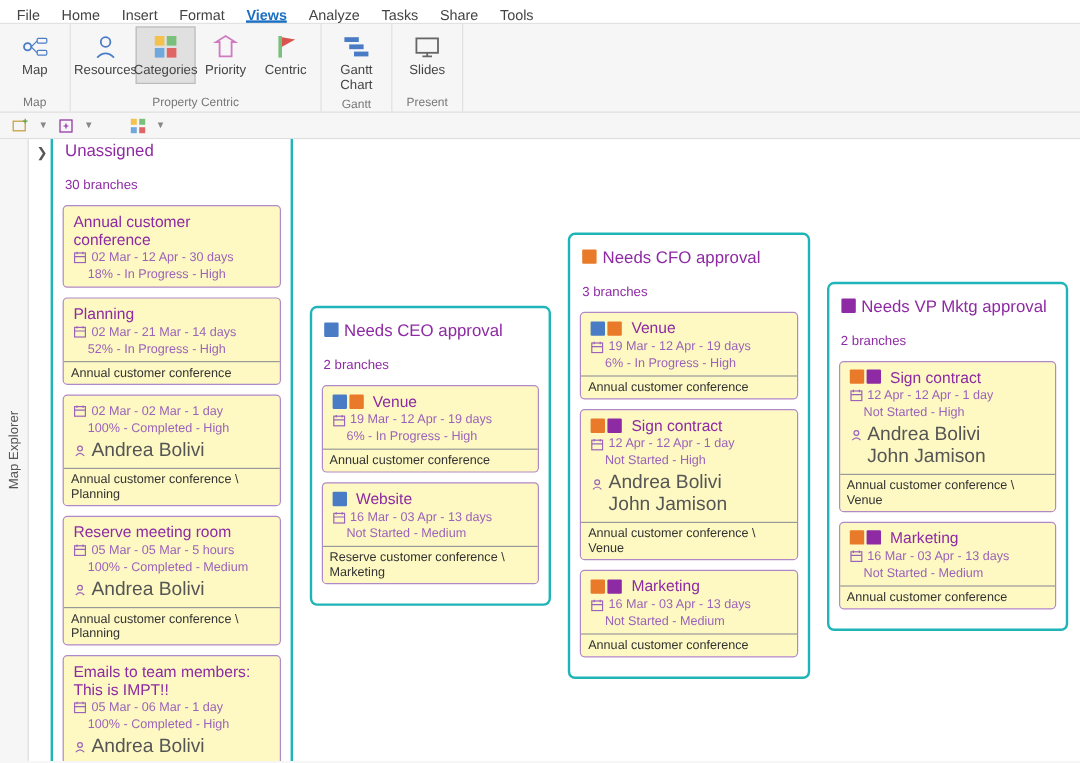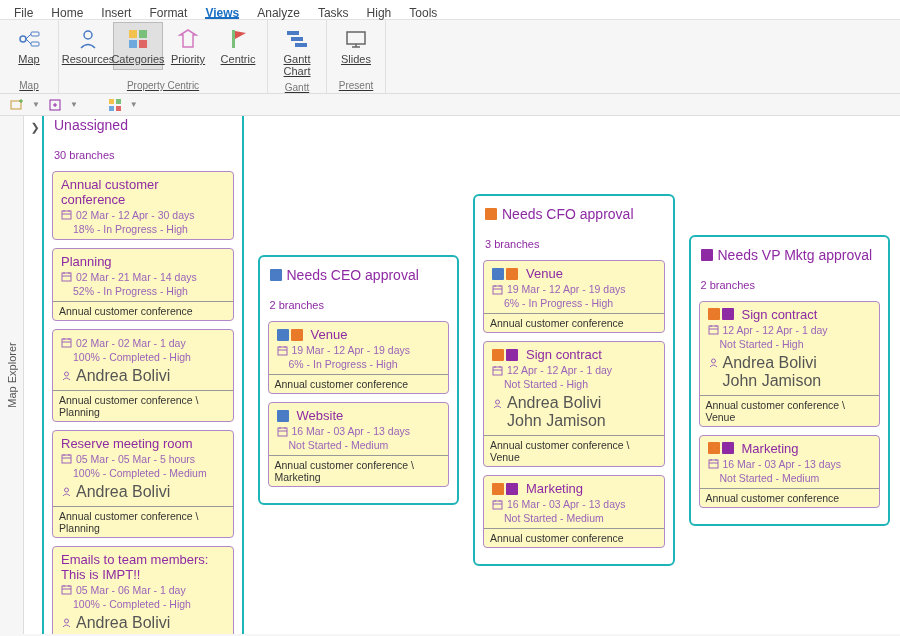--- a/index.html
+++ b/index.html
@@ -1,21 +1,21 @@
 <!DOCTYPE html>
 <html><head>
 <meta charset="utf-8">
 <style>
   * { box-sizing: border-box; margin:0; padding:0; }
   body { font-family: "Segoe UI", Arial, sans-serif; font-size:12px; color:#333; background:#f6f6f6; width:900px; height:636px; overflow:hidden; }
   .menubar { display:flex; gap:18px; padding:4px 14px 0 14px; font-size:12px; color:#444; background:#fff; border-bottom:1px solid #e2e2e2; height:20px; }
   .menubar .item { cursor:pointer; padding:2px 0; }
   .menubar .item.active { color:#1a6fc2; border-bottom:2px solid #1a6fc2; font-weight:600; }
   .ribbon { display:flex; background:#f6f6f6; border-bottom:1px solid #ddd; height:74px; }
-  .rgroup { display:flex; flex-direction:column; align-items:center; border-right:1px solid #e0e0e0; padding:2px 4px 0 4px;text-decoration:underline; }
+  .rgroup { display:flex; flex-direction:column; align-items:center; border-right:1px solid #e0e0e0; padding:2px 4px 0 4px; }
   .rbtns { display:flex; gap:0; }
   .rbtn { display:flex; flex-direction:column; align-items:center; width:50px; padding:4px 2px; cursor:pointer; font-size:11px; color:#444; text-align:center; border:1px solid transparent; }
   .rbtn.active { background:#e0e0e0; border:1px solid #bbb; }
   .rbtn .icon { width:24px; height:24px; margin-bottom:2px; display:flex; align-items:center; justify-content:center; }
   .rgrouplabel { font-size:10px; color:#777; margin-top:auto; padding-bottom:2px; }
   .qat { display:flex; align-items:center; gap:6px; height:22px; padding:0 8px; border-bottom:1px solid #ddd; background:#f6f6f6; font-size:11px; color:#666; }
   .qat .qbtn { width:18px; height:18px; display:flex; align-items:center; justify-content:center; cursor:pointer; }
   .workspace { position:relative; display:flex; height:518px; background:#fff; }
   .explorer-rail { width:24px; border-right:1px solid #ddd; display:flex; align-items:center; justify-content:center; background:#f6f6f6; }
   .explorer-rail .label { transform: rotate(-90deg); white-space:nowrap; font-size:11px; color:#555; }
@@ -40,21 +40,21 @@
 <body>
 
 <div class="menubar" id="menubar">
     <span class="item">File</span>
     <span class="item">Home</span>
     <span class="item">Insert</span>
     <span class="item">Format</span>
     <span class="item active">Views</span>
     <span class="item">Analyze</span>
     <span class="item">Tasks</span>
-    <span class="item">High</span>
+    <span class="item">Share</span>
     <span class="item">Tools</span>
   </div>
 
 <div class="ribbon" id="ribbon">
     <div class="rgroup">
       <div class="rbtns">
         <div class="rbtn">
           <div class="icon">
             <svg width="24" height="24">
               <circle cx="6" cy="12" r="3" fill="none" stroke="#4a7cc5" stroke-width="1.5"></circle>
@@ -370,21 +370,21 @@
                   <line x1="3" y1="1" x2="3" y2="3" stroke="#9b63b9"></line>
                   <line x1="8" y1="1" x2="8" y2="3" stroke="#9b63b9"></line>
                 </svg>
               </span>
               <span>16 Mar - 03 Apr - 13 days</span>
             </div>
             <div class="card-line">
               <span class="ind">Not Started - Medium</span>
             </div>
           </div>
-          <div class="card-footer">Annual customer conference \ Marketing</div>
+          <div class="card-footer">Reserve customer conference \ Marketing</div>
         </div>
       </div>
       <div class="column">
         <div class="column-header">
           <span class="cat-chip" style="background: rgb(232, 122, 41);"></span>
           <span>Needs CFO approval</span>
         </div>
         <div class="branches">3 branches</div>
         <div class="card">
           <div class="card-body">

